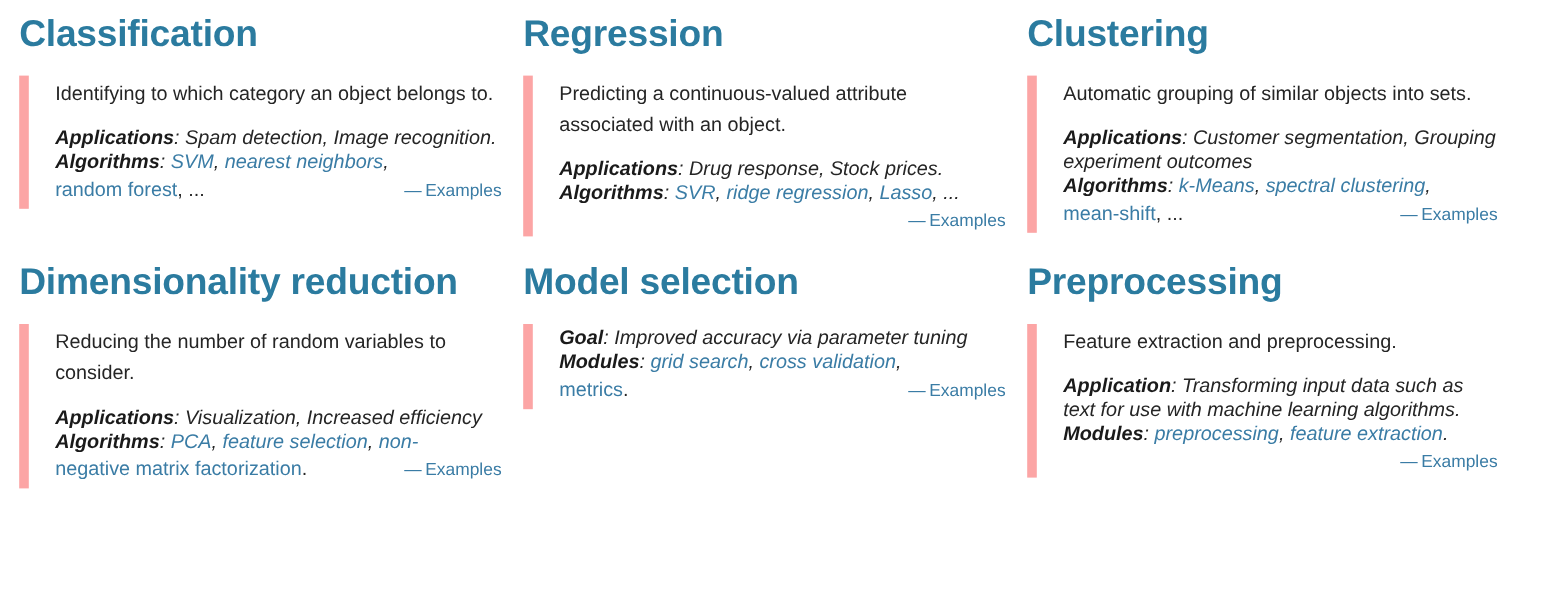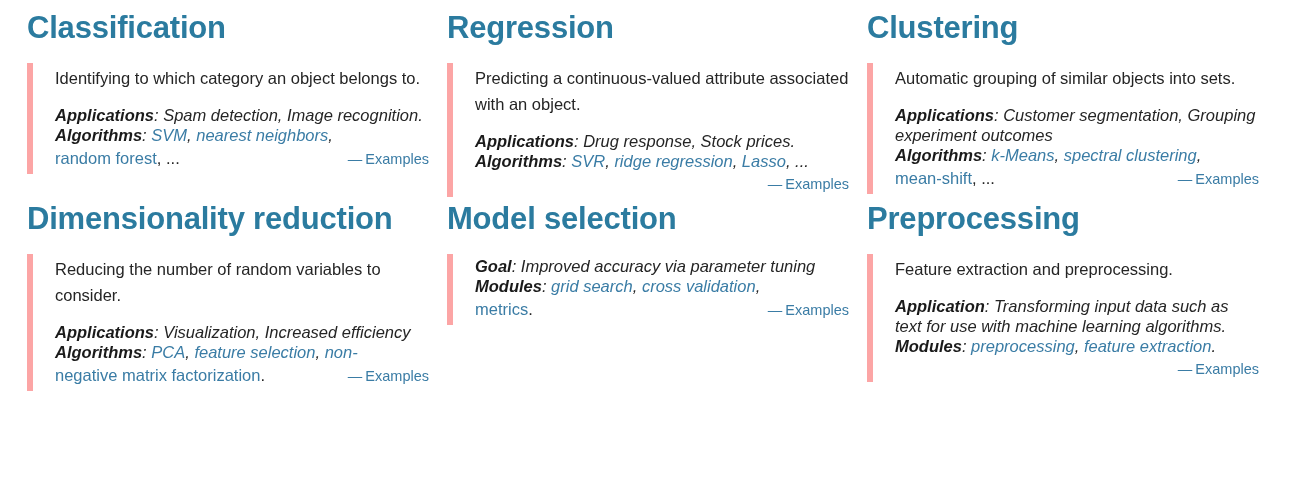--- a/index.html
+++ b/index.html
@@ -14,42 +14,42 @@
     font-family: "Liberation Sans", sans-serif;
     color: #222222;
     overflow: hidden;
   }
 
   .grid {
     width: 1154px;
     display: grid;
     grid-template-columns: 420px 420px 433px;
     column-gap: 0px;
-    padding-left: 27px;
+    padding-left: 16px;
     padding-top: 12px;
   }
 
   .card {
     width: 420px;
     padding-right: 18px;
   }
   .card.col3 { width: 410px; }
 
   .card-title {
     font-size: 31px;
     font-weight: bold;
     color: #2b7b9f;
     line-height: 1.0;
     margin: 0 0 20px 0;
     letter-spacing: -0.2px;
     white-space: nowrap;
   }
 
   .card-body {
-    border-left: 6px solid #fca5a5;
+    border-left: 8px solid #fca5a5;
     padding-left: 22px;
     padding-top: 2px;
     padding-bottom: 2px;
   }
 
   .desc {
     margin: 0 0 14px 0;
     font-size: 16.5px;
     line-height: 26px;
     color: #252525;
@@ -97,21 +97,21 @@
   }
   .lastline .tail { color: #252525; }
   .lastline .ex {
     font-size: 14.5px;
     white-space: nowrap;
     padding-left: 14px;
   }
   .lastline .ex .dash { color: #3a7ca5; margin-right: 3px; }
   .lastline .ex a { color: #3a7ca5; text-decoration: none; }
 
-  .row2 { margin-top: 6px; }
+  .row2 { margin-top: 22px; }
 </style>
 </head>
 <body>
 
 <div class="grid">
 
   <div class="card">
     <h2 class="card-title">Classification</h2>
     <div class="card-body">
       <p class="desc">Identifying to which category an object belongs to.</p>

